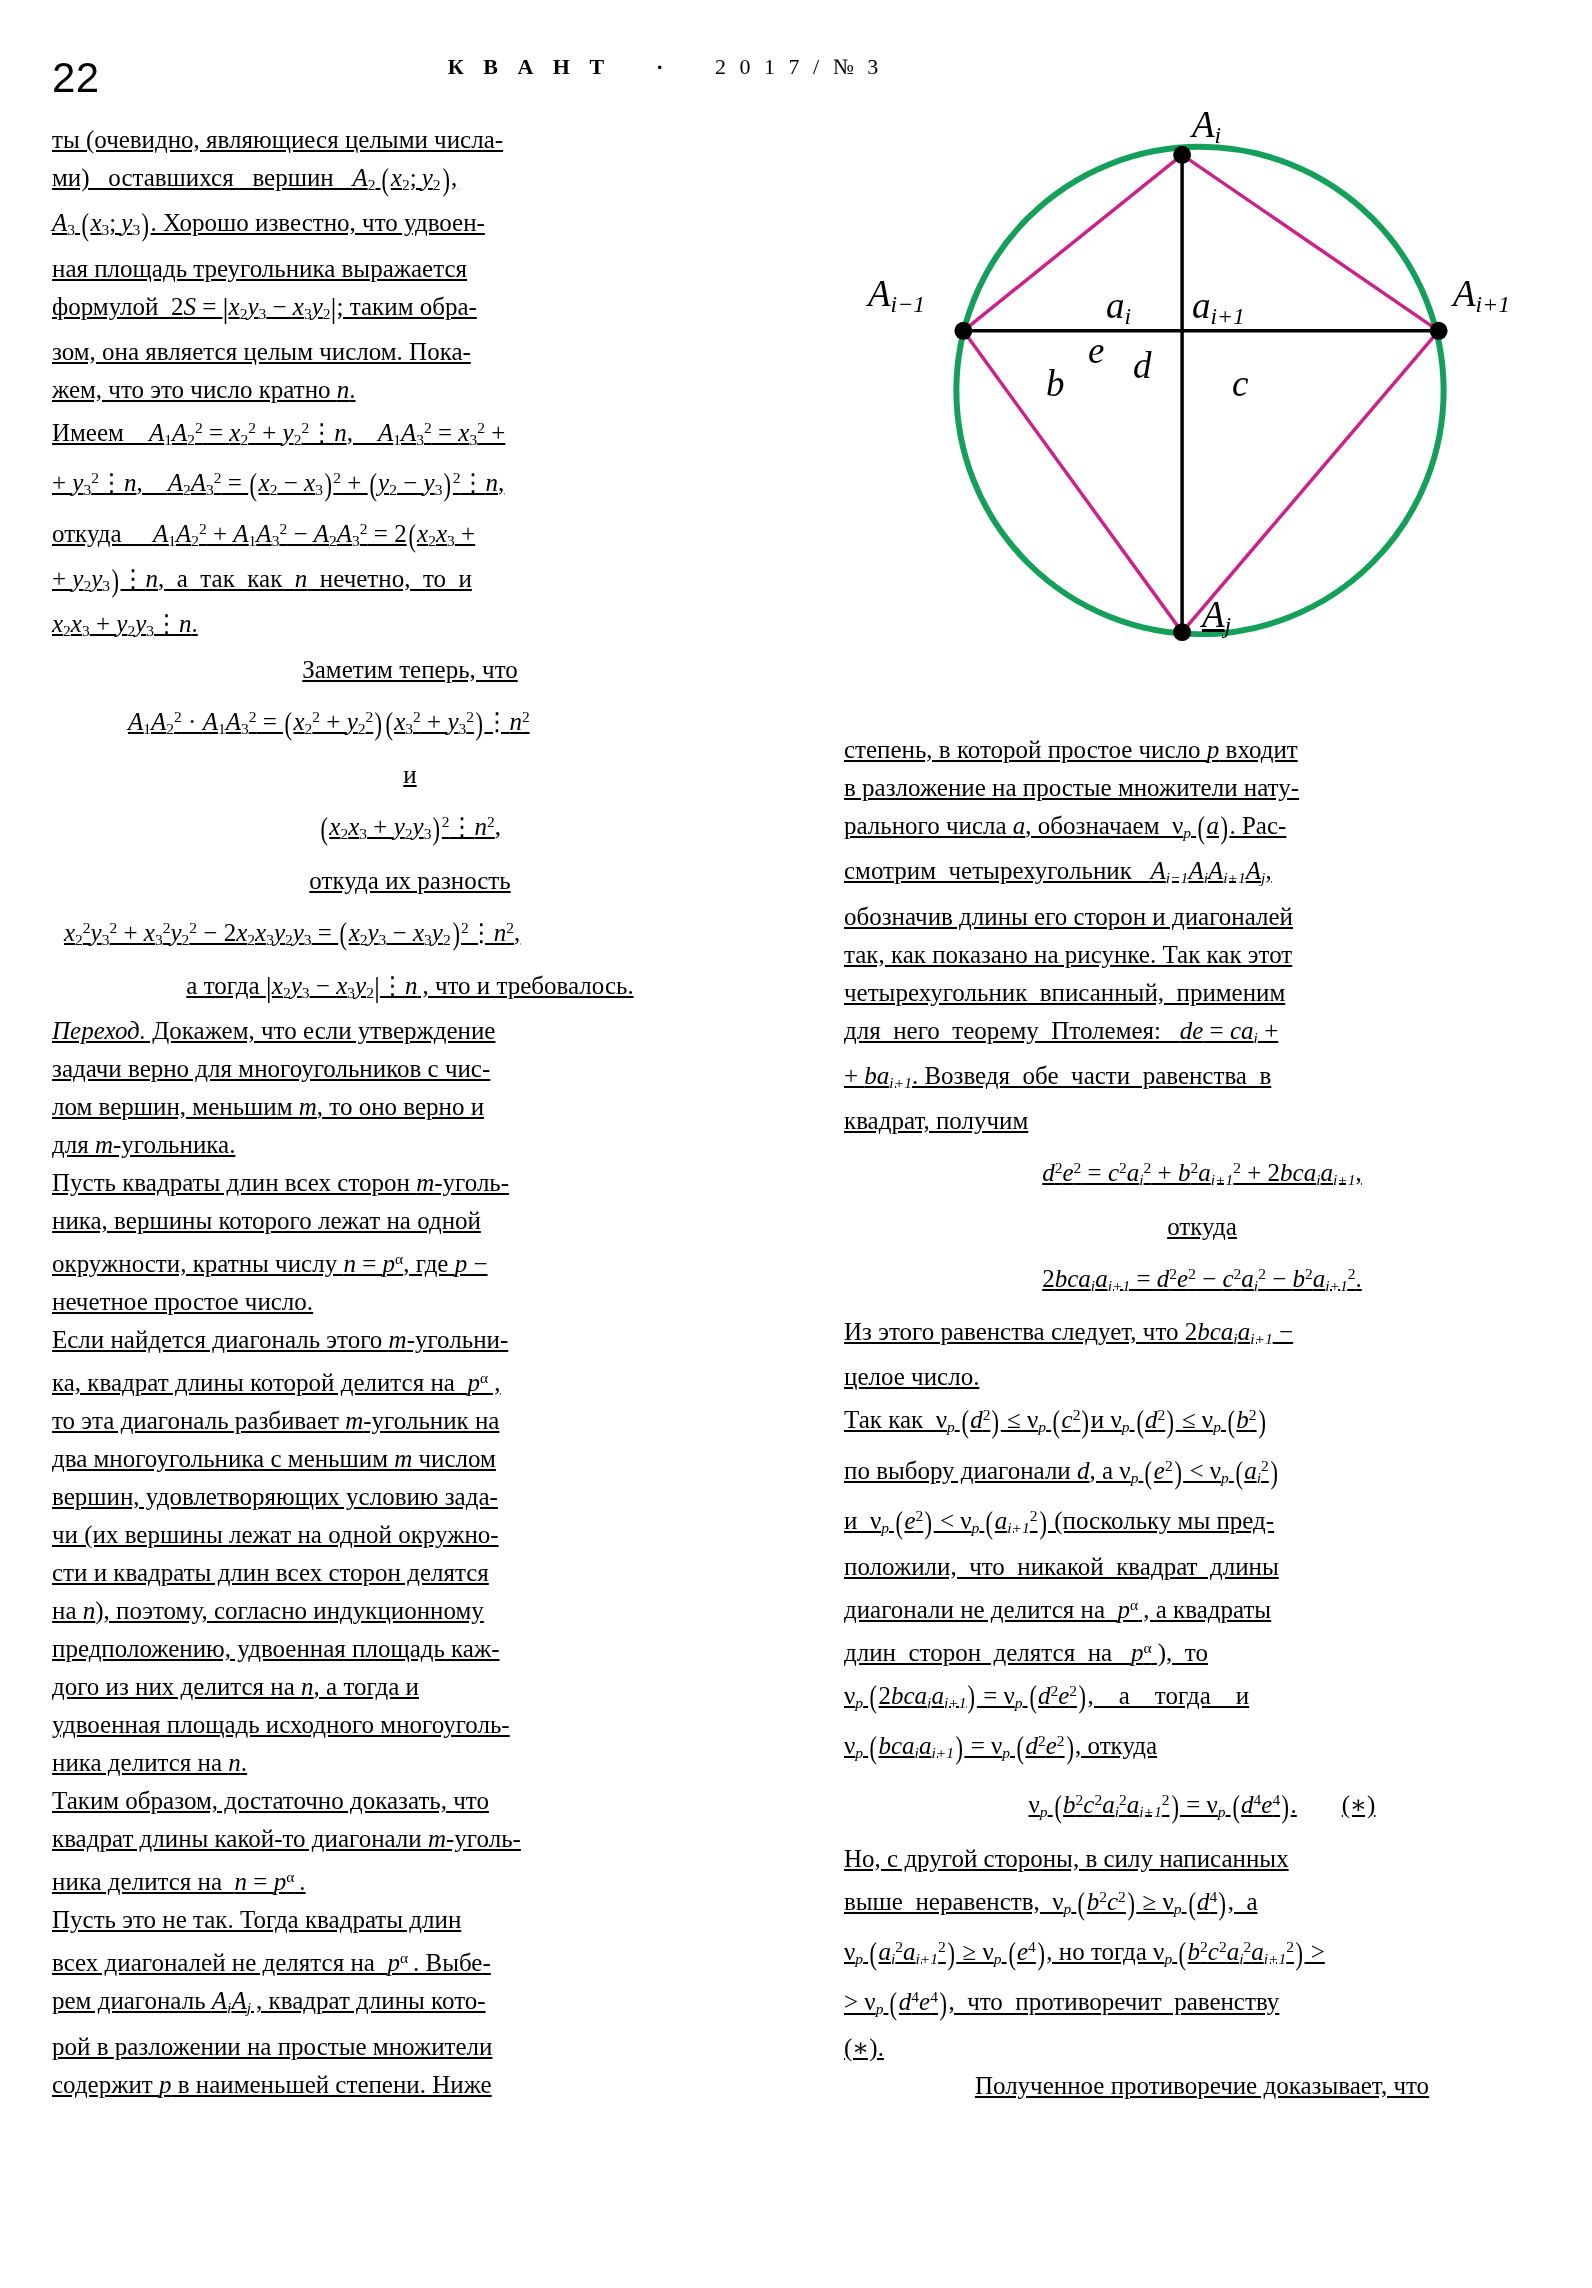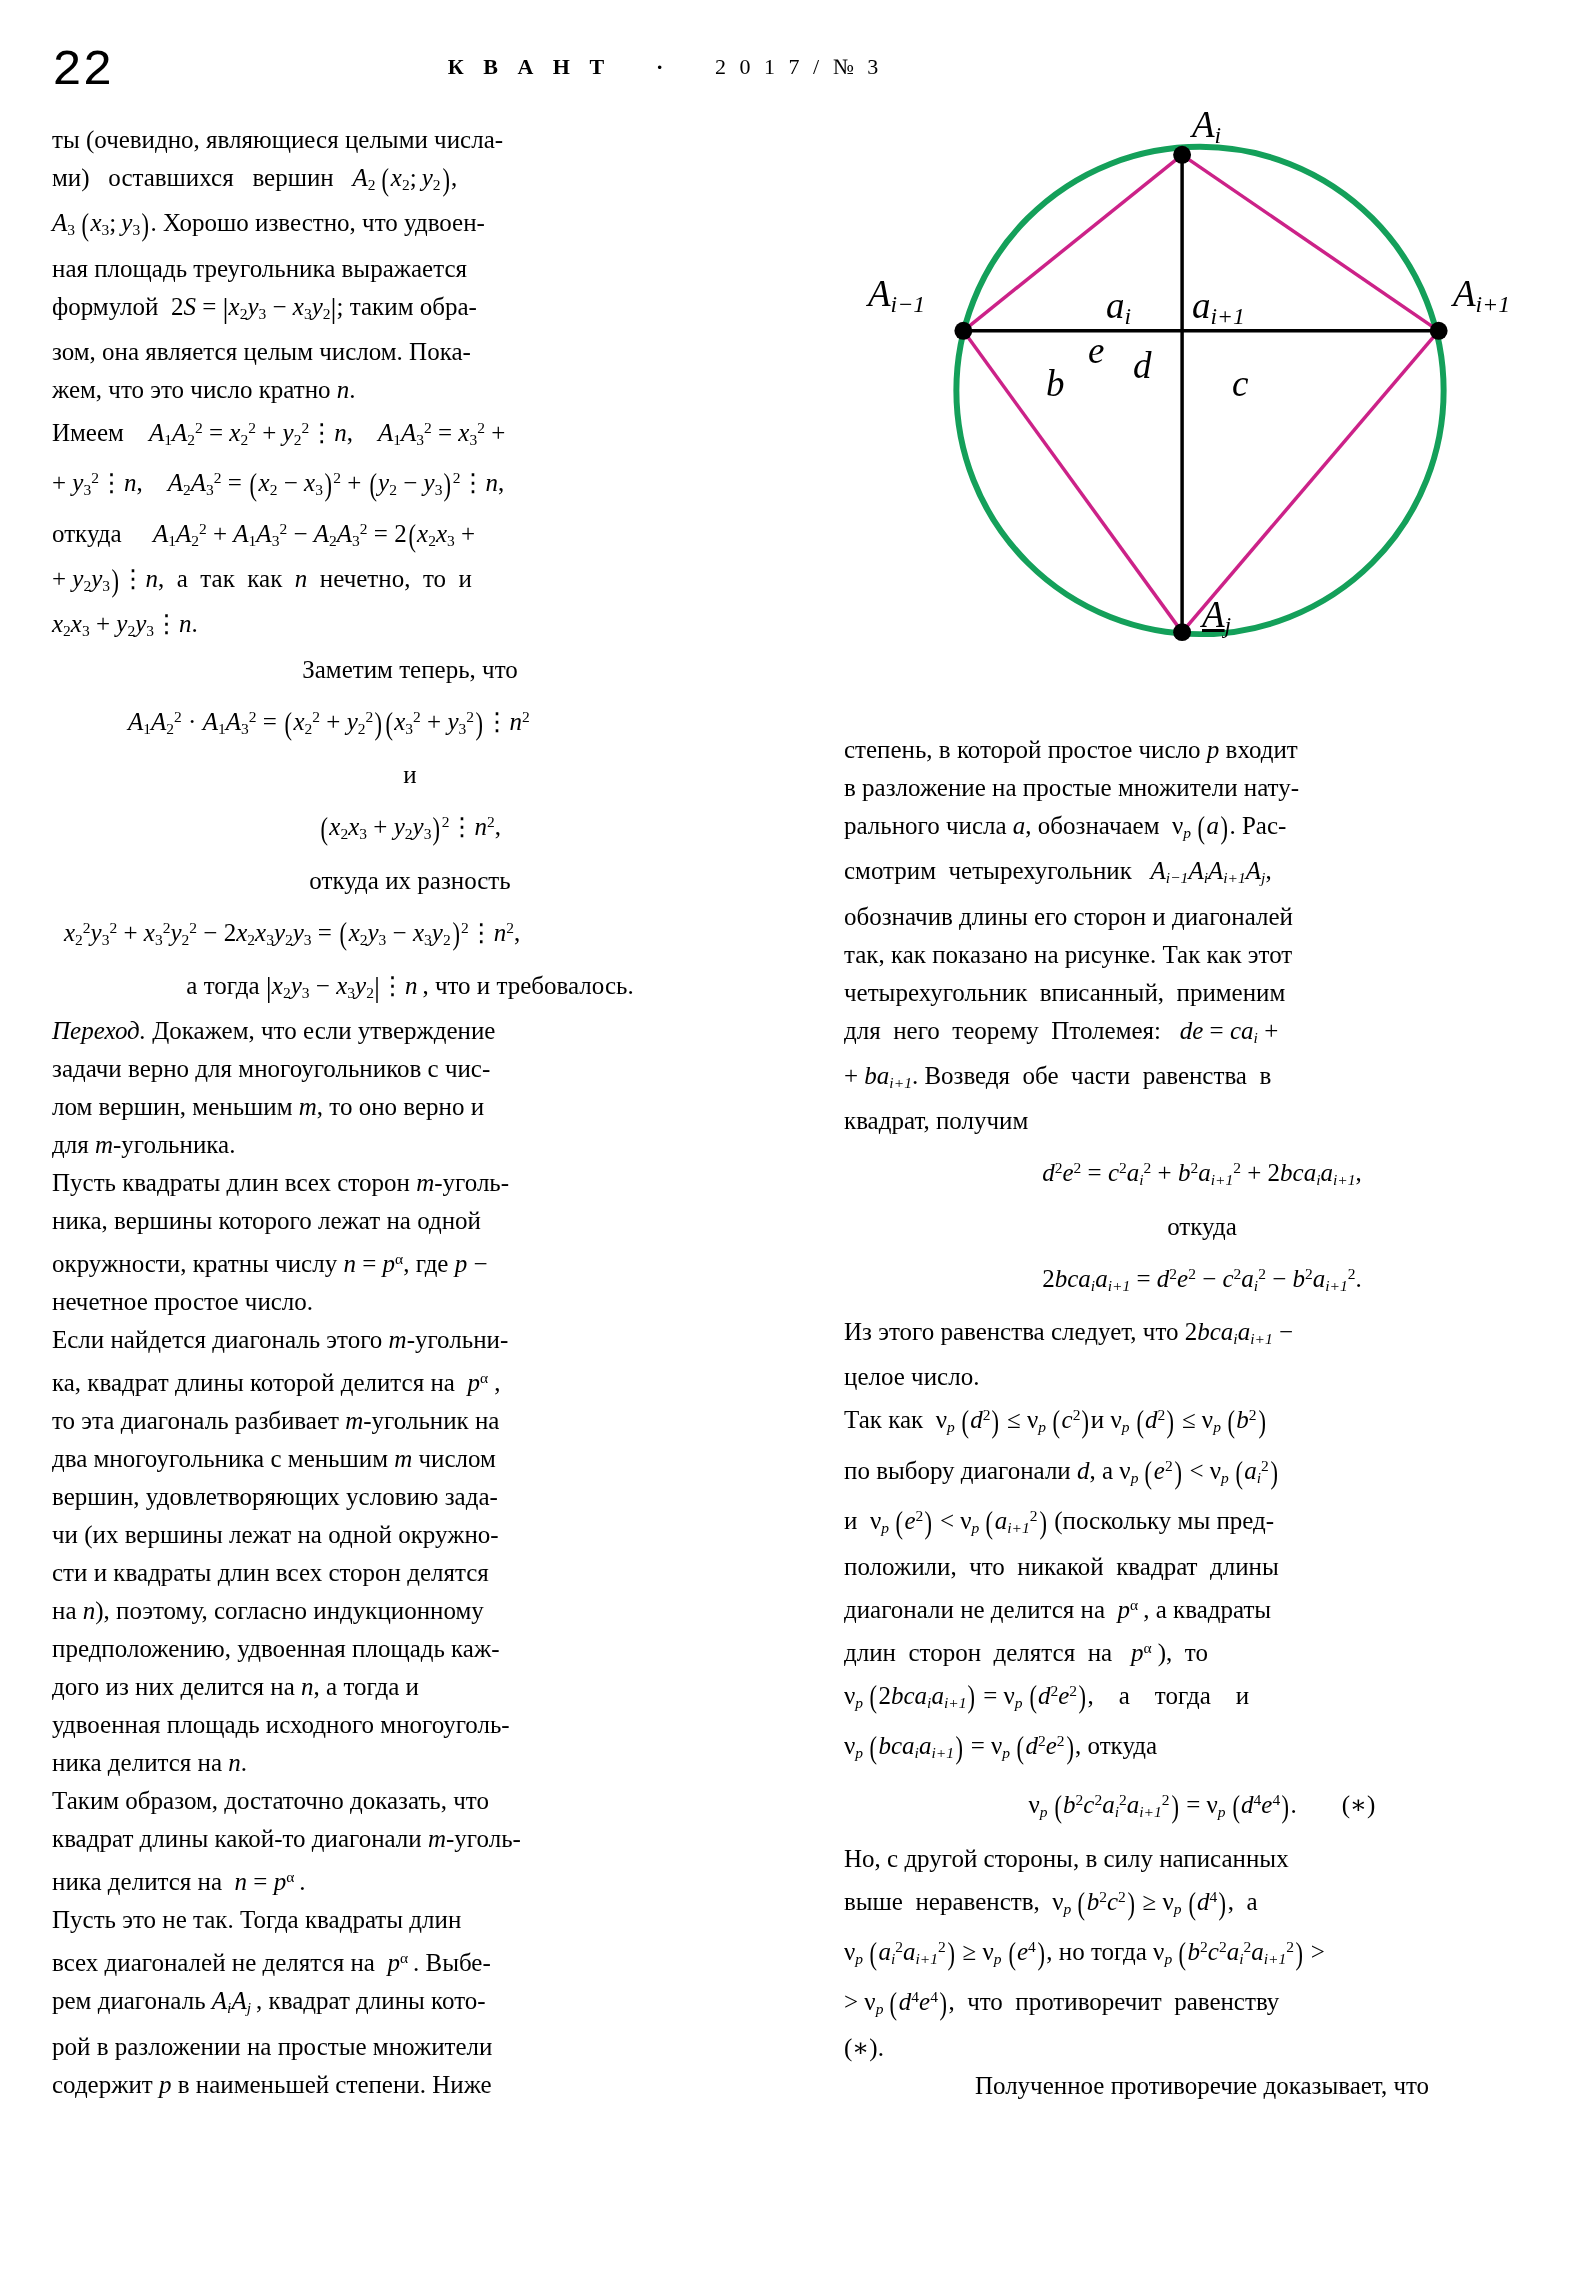--- a/index.html
+++ b/index.html
@@ -8,40 +8,40 @@
     font-family:"Liberation Serif", "DejaVu Serif", serif;
     color:#000;
     position:relative;
     overflow:hidden;
   }
   .page { position:absolute; inset:0; }
 
   
   .runhead { position:absolute; top:38px; left:0; width:1592px; height:46px; }
   .folio {
-    position:absolute; left:52px; top:4px;
-    font-size:50px; font-family:Liberation Mono, monospace;
+    position:absolute; left:52px; top:16px;
+    font-size:42px; font-family:Liberation Sans, sans-serif;
     letter-spacing:0.5px;
   }
   .journal {
     position:absolute; left:0; top:16px; width:1330px;
     text-align:center;
     font-size:22px; font-weight:bold; letter-spacing:7px;
   }
   .journal .sep { font-weight:bold; letter-spacing:7px; }
   .journal .issue { font-weight:normal; letter-spacing:4px; }
 
   
   .col {
     position:absolute;
     font-size:25px;
     line-height:38px;
     text-align:justify;
     text-justify:inter-word;
-    -webkit-hyphens:none; hyphens:none;
+    -webkit-hyphens:none; hyphens:none;text-decoration:underline;
   }
   .col-left  { left:52px;  top:121px; width:716px; }
   .col-right { left:844px; top:731px; width:716px; }
 
   .para { margin:0; }
   .eq {
     margin:12px;
     text-align:center;
     line-height:31px;
   }

